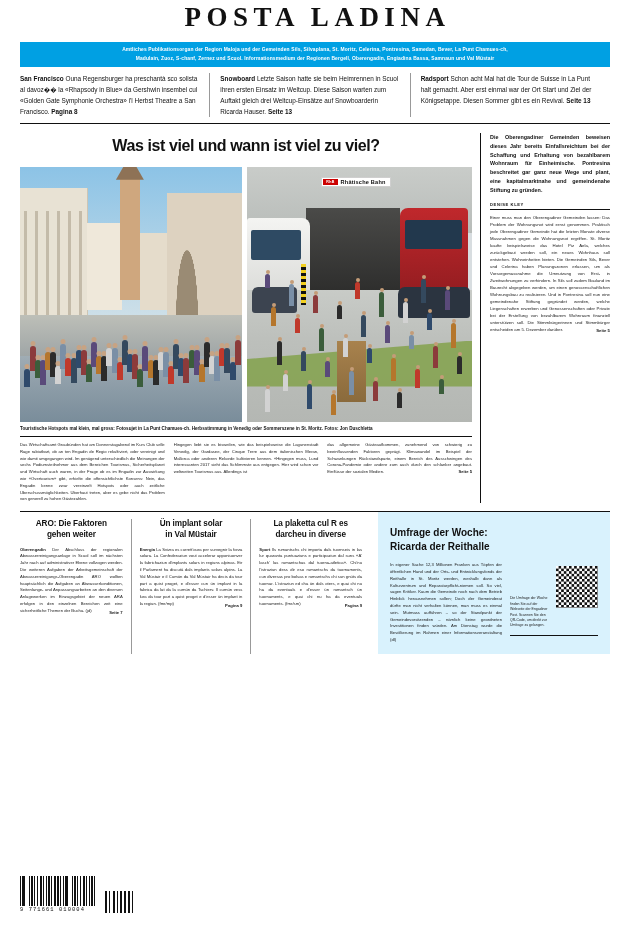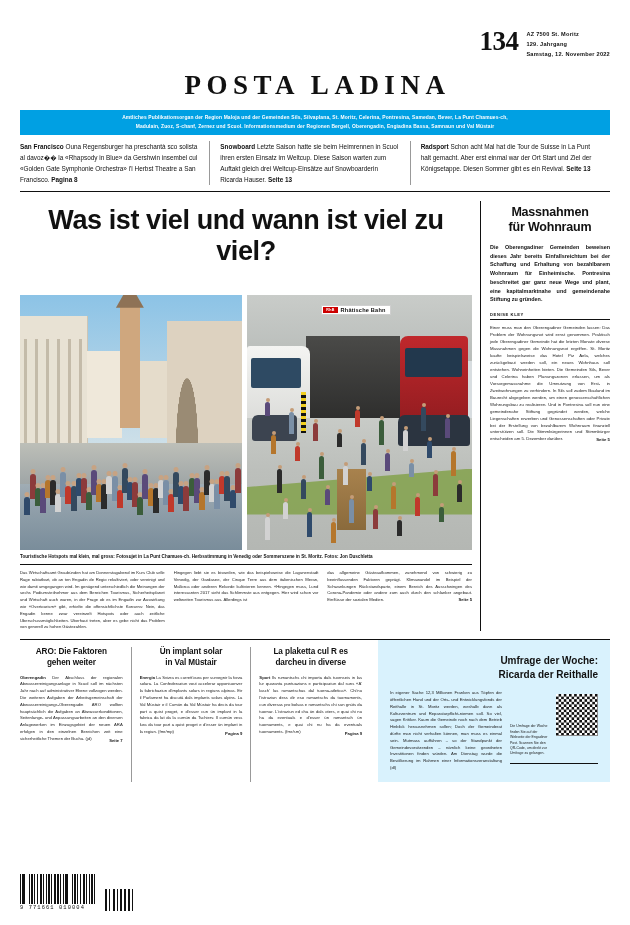--- a/index.html
+++ b/index.html
@@ -119,25 +119,25 @@
     margin: 0 9px 0 8px;
     flex: 0 0 1px;
   }
   .right-col {
     flex: 1 1 auto;
   }
 
   .main-headline {
     font-family: "Liberation Sans", sans-serif;
     font-weight: bold;
-    font-size: 27px;
+    font-size: 16px;
     letter-spacing: -0.4px;
     text-align: center;
     color: #111;
-    margin: 4px 0 28px 0;
+    margin: 4px 0 12px 0;
   }
 
   
   .photos {
     display: flex;
     gap: 5px;
     height: 255px;
   }
   .photos-left {
     flex: 0 0 222px;
@@ -489,21 +489,21 @@
     margin-left: 8px;
     margin-top: -7px;
     padding: 14px 12px 10px 12px;
     box-sizing: border-box;
   }
   .survey-head {
     font-family: "Liberation Sans", sans-serif;
     font-weight: bold;
     font-size: 10px;
     line-height: 1.4;
-    text-align: right;
+    text-align: left;
     color: #111;
     margin-bottom: 8px;
   }
   .survey-cols { display: flex; gap: 8px; }
   .survey-body {
     flex: 1 1 auto;
     font-size: 4.2px;
     line-height: 1.62;
     text-align: justify;
     color: #1a1a1a;
@@ -567,28 +567,20 @@
       repeating-linear-gradient(90deg,
         #111 0 2px, #fff 2px 4px,
         #111 4px 5.4px, #fff 5.4px 7.6px);
   }
 </style>
 </head>
 <body>
 
 <div class="page">
 
-  <div class="masthead-top">
-    <div class="issue-number">134</div>
-    <div class="issue-meta">
-      <div>AZ 7500 St. Moritz</div>
-      <div>129. Jahrgang</div>
-      <div>Samstag, 12. November 2022</div>
-    </div>
-  </div>
 
   <div class="masthead-sub">POSTA LADINA</div>
 
   <div class="blue-bar">
     <div>Amtliches Publikationsorgan der Region Maloja und der Gemeinden Sils, Silvaplana, St. Moritz, Celerina, Pontresina, Samedan, Bever, La Punt Chamues-ch,</div>
     <div>Madulain, Zuoz, S-chanf, Zernez und Scuol. Informationsmedium der Regionen Bergell, Oberengadin, Engiadina Bassa, Samnaun und Val Müstair</div>
   </div>
 
   <div class="teasers">
     <div class="teaser">
@@ -733,24 +725,20 @@
         <div>
           <span>das allgemeine Gästeaufkommen, zunehmend von schwierig zu beeinflussenden Faktoren geprägt. Klimawandel im Beispiel der Schwankungen Rückstandsparte, einem Bereich des Ausschwingen des Corona-Pandemie oder andere zum auch durch den schlanker angebaut. Einflüsse der sozialen Medien.</span>
           <span class="seite">Seite 5</span>
         </div>
       </div>
     </div>
 
     <div class="col-divider"></div>
 
     <div class="right-col">
-      <div class="side-headline">
-        <span>Massnahmen</span><br>
-        <span>für Wohnraum</span>
-      </div>
       <div class="side-lead">Die Oberengadiner Gemeinden beweisen dieses Jahr bereits Einfallsreichtum bei der Schaffung und Erhaltung von bezahlbarem Wohnraum für Einheimische. Pontresina beschreitet gar ganz neue Wege und plant, eine kapitalmarktnahe und gemeindenahe Stiftung zu gründen.</div>
       <div class="side-author">DENISE KLEY</div>
       <div class="side-body">
         <span>Einer muss man den Oberengadiner Gemeinden lassen: Das Problem der Wohnungsnot wird ernst genommen. Praktisch jede Oberengadiner Gemeinde hat die letzten Monate diverse Massnahmen gegen die Wohnungsnot ergriffen. St. Moritz kaufte beispielsweise das Hotel Piz Aela, welches zurückgebaut werden soll, ein neues Wohnhaus soll entstehen. Wohneinheiten bieten. Die Gemeinden Sils, Bever und Celerina haben Planungszonen erlassen, um als Vorsorgemassnahme die Umnutzung von Erst- in Zweitwohnungen zu verhindern. In Sils soll zudem Bauland im Baurecht abgegeben werden, um einen genossenschaftlichen Wohnungsbau zu realisieren. Und in Pontresina soll nun eine gemeindenahe Stiftung gegründet werden, welche Liegenschaften erwerben und Genossenschaften oder Private bei der Erstellung von bezahlbarem Wohnraum finanziell unterstützen soll. Die Stimmbürgerinnen und Stimmbürger entscheiden am 5. Dezember darüber.</span>
         <span class="seite">Seite 5</span>
       </div>
     </div>
   </div>
 
   <div class="bottom">

